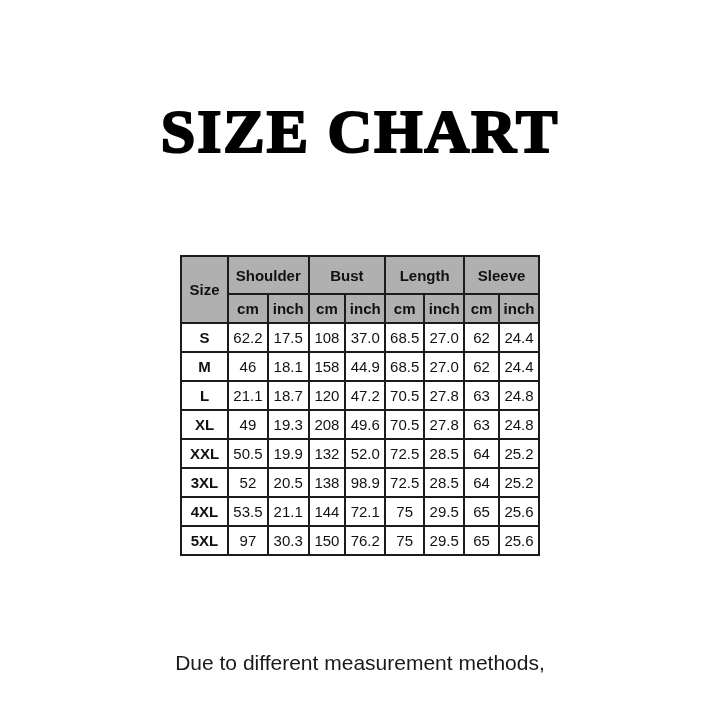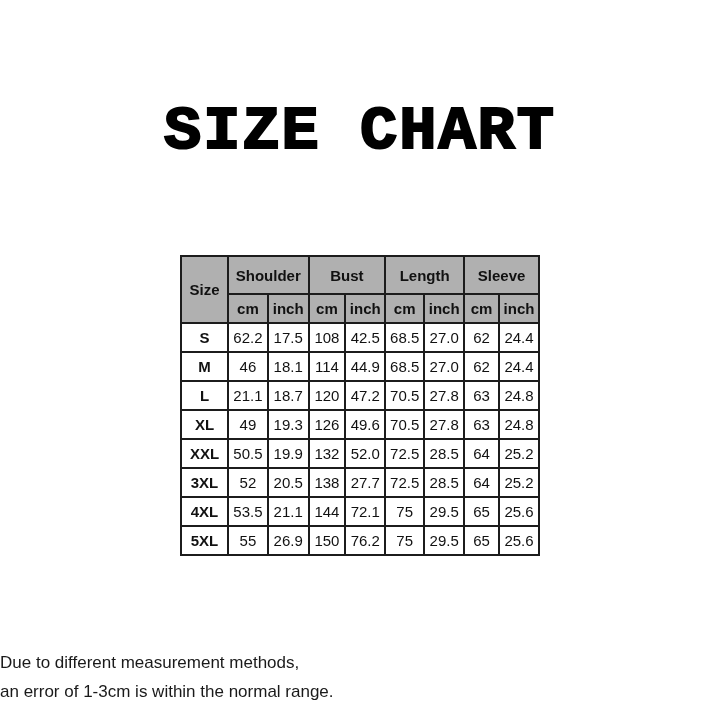--- a/index.html
+++ b/index.html
@@ -16,21 +16,21 @@
     font-family: "Liberation Sans", sans-serif;
     color: #111111;
   }
   .title {
     position: absolute;
     top: 96px;
     left: 0;
     width: 720px;
     margin: 0;
     text-align: center;
-    font-family: Liberation Mono, monospace;
+    font-family: Liberation Serif, serif;
     font-weight: 900;
     font-size: 62px;
     letter-spacing: 2px;
     color: #000000;
     -webkit-text-stroke: 2.2px #000000;
   }
   table.size-chart {
     position: absolute;
     top: 255px;
     left: 50%;
@@ -57,22 +57,22 @@
   .col-val  { width: 47px; }
   tr.group-row th { height: 36px; }
   tr.unit-row th  { height: 27px; }
   tbody td { height: 27px; background: #ffffff; }
   td.size-cell { font-weight: bold; }
   .footer {
     position: absolute;
     top: 648px;
     left: 0;
     width: 720px;
-    text-align: left;
-    font-size: 17px;
+    text-align: center;
+    font-size: 21px;
     line-height: 29px;
     color: #1a1a1a;
     font-weight: 400;
   }
 </style>
 </head>
 <body>
 
 <div class="page">
 
@@ -97,31 +97,31 @@
           <th class="col-val">cm</th>
           <th class="col-val">inch</th>
         </tr>
     </thead>
     <tbody id="table-body">
         <tr>
           <td class="size-cell col-size">S</td>
           <td class="col-val">62.2</td>
           <td class="col-val">17.5</td>
           <td class="col-val">108</td>
-          <td class="col-val">42.5</td>
+          <td class="col-val">37.0</td>
           <td class="col-val">68.5</td>
           <td class="col-val">27.0</td>
           <td class="col-val">62</td>
           <td class="col-val">24.4</td>
         </tr>
         <tr>
           <td class="size-cell col-size">M</td>
           <td class="col-val">46</td>
           <td class="col-val">18.1</td>
-          <td class="col-val">114</td>
+          <td class="col-val">158</td>
           <td class="col-val">44.9</td>
           <td class="col-val">68.5</td>
           <td class="col-val">27.0</td>
           <td class="col-val">62</td>
           <td class="col-val">24.4</td>
         </tr>
         <tr>
           <td class="size-cell col-size">L</td>
           <td class="col-val">21.1</td>
           <td class="col-val">18.7</td>
@@ -129,21 +129,21 @@
           <td class="col-val">47.2</td>
           <td class="col-val">70.5</td>
           <td class="col-val">27.8</td>
           <td class="col-val">63</td>
           <td class="col-val">24.8</td>
         </tr>
         <tr>
           <td class="size-cell col-size">XL</td>
           <td class="col-val">49</td>
           <td class="col-val">19.3</td>
-          <td class="col-val">126</td>
+          <td class="col-val">208</td>
           <td class="col-val">49.6</td>
           <td class="col-val">70.5</td>
           <td class="col-val">27.8</td>
           <td class="col-val">63</td>
           <td class="col-val">24.8</td>
         </tr>
         <tr>
           <td class="size-cell col-size">XXL</td>
           <td class="col-val">50.5</td>
           <td class="col-val">19.9</td>
@@ -152,49 +152,48 @@
           <td class="col-val">72.5</td>
           <td class="col-val">28.5</td>
           <td class="col-val">64</td>
           <td class="col-val">25.2</td>
         </tr>
         <tr>
           <td class="size-cell col-size">3XL</td>
           <td class="col-val">52</td>
           <td class="col-val">20.5</td>
           <td class="col-val">138</td>
-          <td class="col-val">27.7</td>
+          <td class="col-val">98.9</td>
           <td class="col-val">72.5</td>
           <td class="col-val">28.5</td>
           <td class="col-val">64</td>
           <td class="col-val">25.2</td>
         </tr>
         <tr>
           <td class="size-cell col-size">4XL</td>
           <td class="col-val">53.5</td>
           <td class="col-val">21.1</td>
           <td class="col-val">144</td>
           <td class="col-val">72.1</td>
           <td class="col-val">75</td>
           <td class="col-val">29.5</td>
           <td class="col-val">65</td>
           <td class="col-val">25.6</td>
         </tr>
         <tr>
           <td class="size-cell col-size">5XL</td>
-          <td class="col-val">55</td>
-          <td class="col-val">26.9</td>
+          <td class="col-val">97</td>
+          <td class="col-val">30.3</td>
           <td class="col-val">150</td>
           <td class="col-val">76.2</td>
           <td class="col-val">75</td>
           <td class="col-val">29.5</td>
           <td class="col-val">65</td>
           <td class="col-val">25.6</td>
         </tr>
       </tbody>
   </table>
 
   <div class="footer">
     <div>Due to different measurement methods,</div>
-    <div>an error of 1-3cm is within the normal range.</div>
   </div>
 
 </div>
 
 </body></html>

